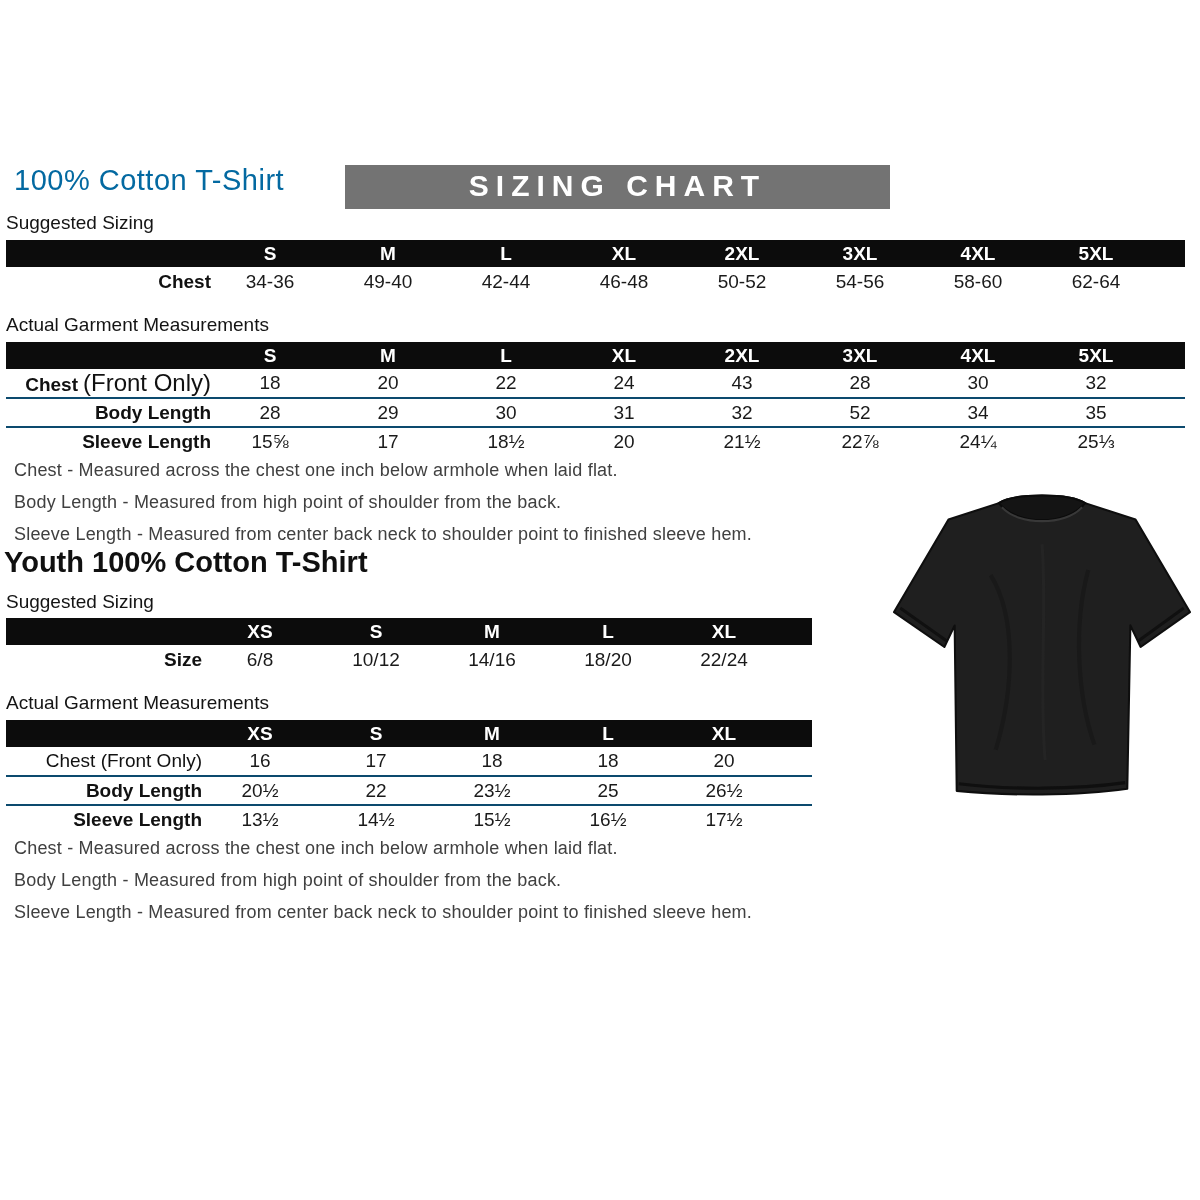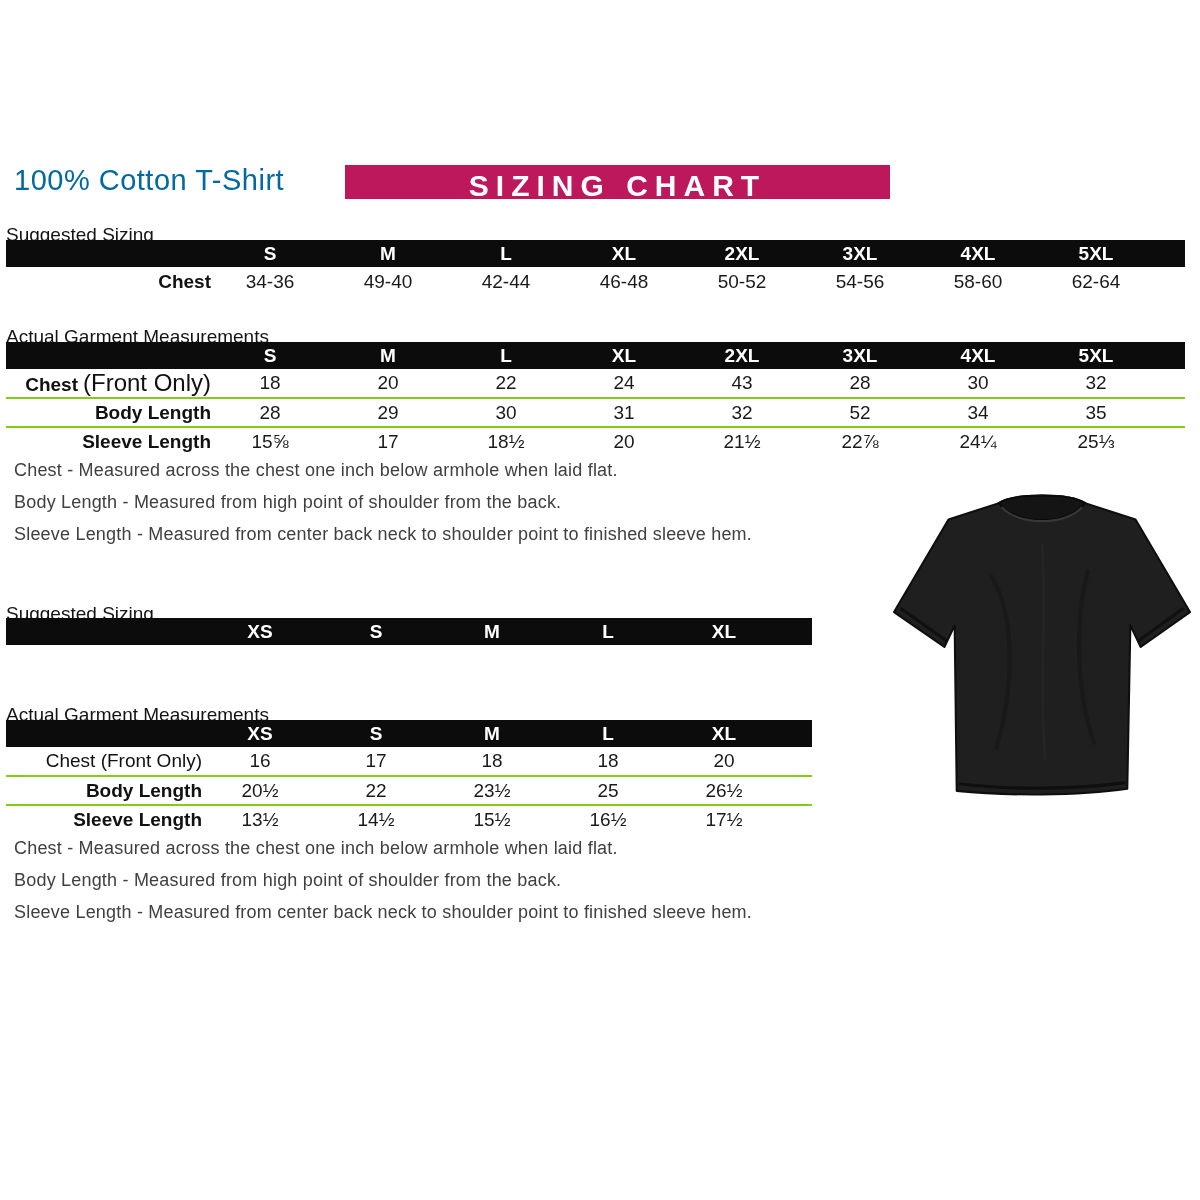--- a/index.html
+++ b/index.html
@@ -5,38 +5,38 @@
   * { margin:0; padding:0; box-sizing:border-box; }
   html,body { background:#ffffff; }
   body { font-family:"Liberation Sans", sans-serif; color:#111; }
   #page { position:relative; width:1200px; height:1200px; background:#fff; overflow:hidden; }
 
   .page-title {
     position:absolute; left:14px; top:164px;
     font-size:29px; font-weight:400; letter-spacing:0.5px; color:#0369a1;
   }
   .banner {
-    position:absolute; left:345px; top:165px; width:545px; height:34px;
-    background:#be185d; color:#fff; text-align:center; line-height:42px;
+    position:absolute; left:345px; top:165px; width:545px; height:44px;
+    background:#737373; color:#fff; text-align:center; line-height:42px;
     font-size:30px; font-weight:700; letter-spacing:7px;
   }
 
-  .section-label-wrap { position:absolute; border-bottom:2px solid #1c1c1c; padding-bottom:16px;margin-top:12px; }
+  .section-label-wrap { position:absolute; border-bottom:2px solid #1c1c1c; padding-bottom:16px; }
   .section-label { font-size:19px; font-weight:400; color:#141414; }
 
   table.size-table { position:absolute; border-collapse:collapse; table-layout:fixed; }
   table.size-table th, table.size-table td { padding:0; }
   tr.head-row { background:#0c0c0c; height:27px; }
   tr.head-row th { color:#fff; font-size:19px; font-weight:700; text-align:center; }
   tr.data-row { height:29px; }
   tr.data-row td { font-size:19px; text-align:center; color:#1a1a1a; }
   tr.data-row td.row-label { text-align:right; padding-left:12px; font-weight:700; color:#111; }
   tr.data-row td.row-label .suffix { font-weight:400; font-size:24px; margin-left:5px; }
   tr.data-row td.row-label.normal { font-weight:400; }
-  tr.sep td { border-top:2px solid #84cc16; }
+  tr.sep td { border-top:2px solid #0c4a6e; }
 
   .notes { position:absolute; }
   .note { font-size:18px; color:#404040; margin-bottom:11px; letter-spacing:0.2px; }
 
   .youth-title {
     position:absolute; left:4px; top:546px;
     font-size:29px; font-weight:700; color:#101010;
   }
   .tshirt { position:absolute; left:893px; top:482px; width:298px; height:330px; }
 </style>
@@ -147,40 +147,50 @@
     </tr>
   </tbody>
     </table>
 
   <div class="notes" style="left:14px; top:460px;">
     <div class="note">Chest - Measured across the chest one inch below armhole when laid flat.</div>
     <div class="note">Body Length - Measured from high point of shoulder from the back.</div>
     <div class="note">Sleeve Length - Measured from center back neck to shoulder point to finished sleeve hem.</div>
   </div>
 
+  <div class="youth-title">Youth 100% Cotton T-Shirt</div>
 
   <div class="section-label-wrap" style="left:6px; top:591px; width:806px;">
     <span class="section-label">Suggested Sizing</span>
   </div>
 
   <table class="size-table" style="left:6px; top:618px; width:806px;">
     <colgroup>
         <col style="width:196px">
         <col span="5" style="width:116px">
         <col style="width:30px">
       </colgroup>
     <tbody>
         <tr class="head-row">
       <th></th>
       <th>XS</th>
       <th>S</th>
       <th>M</th>
       <th>L</th>
       <th>XL</th>
       <th></th>
+    </tr>
+    <tr class="data-row">
+      <td class="row-label">Size</td>
+      <td>6/8</td>
+      <td>10/12</td>
+      <td>14/16</td>
+      <td>18/20</td>
+      <td>22/24</td>
+      <td></td>
     </tr>
   </tbody>
     </table>
 
   <div class="section-label-wrap" style="left:6px; top:692px; width:806px;">
     <span class="section-label">Actual Garment Measurements</span>
   </div>
 
   <table class="size-table" style="left:6px; top:720px; width:806px;">
     <colgroup>

